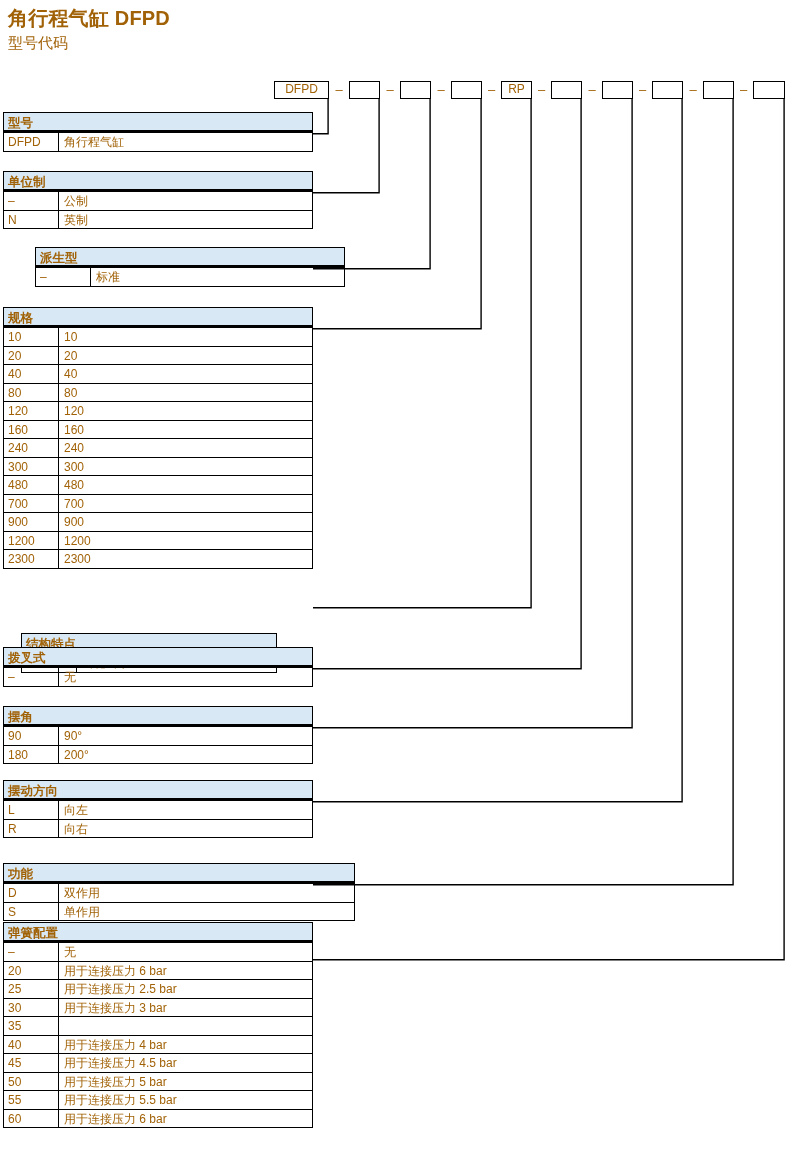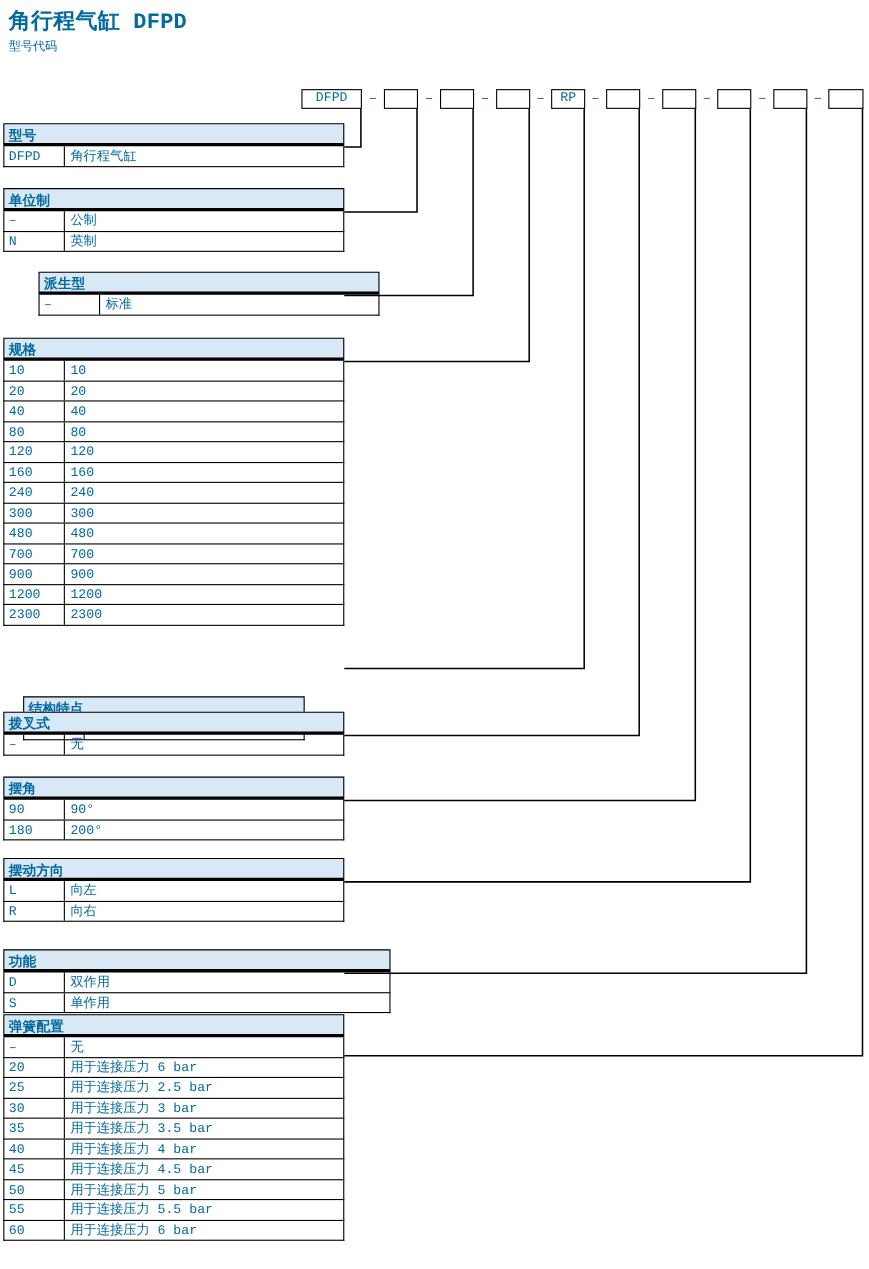--- a/index.html
+++ b/index.html
@@ -1,21 +1,21 @@
 <!DOCTYPE html>
 <html style="--header-bg: #d9e8f5;"><head>
 <meta charset="utf-8">
 <style>
   html,body { margin:0; padding:0; background:#fff; }
   .page {
     position:relative; width:790px; height:1154px; background:#ffffff;
-    font-family:Liberation Mono, monospace; color:#0369a1; overflow:hidden;
+    font-family:Liberation Sans, sans-serif; color:#a16207; overflow:hidden;
   }
   .page-title { position:absolute; left:8px; top:5px; margin:0; font-size:20px; font-weight:700; letter-spacing:0.2px; }
-  .page-subtitle { position:absolute; left:8px; top:34px; font-size:11px; }
+  .page-subtitle { position:absolute; left:8px; top:34px; font-size:15px; }
   #connectors { position:absolute; left:0; top:0; width:790px; height:1154px; }
   .code-box {
     position:absolute; box-sizing:border-box; border:1.8px solid #000; background:#fff;
     font-size:12px; line-height:14px; text-align:center; font-weight:400;
   }
   .dash { position:absolute; width:12px; text-align:center; font-size:13px; line-height:16px; }
   .section { position:absolute; box-sizing:border-box; }
   .sec-header {
     box-sizing:border-box; height:21px; background:var(--header-bg,#d9e8f5);
     border:1px solid #000; border-bottom-width:3px;
@@ -208,21 +208,20 @@
         <div class="trow">
           <div class="c1">25</div>
           <div class="c2">用于连接压力 2.5 bar</div>
         </div>
         <div class="trow">
           <div class="c1">30</div>
           <div class="c2">用于连接压力 3 bar</div>
         </div>
         <div class="trow">
           <div class="c1">35</div>
-          <div class="c2">用于连接压力 3.5 bar</div>
         </div>
         <div class="trow">
           <div class="c1">40</div>
           <div class="c2">用于连接压力 4 bar</div>
         </div>
         <div class="trow">
           <div class="c1">45</div>
           <div class="c2">用于连接压力 4.5 bar</div>
         </div>
         <div class="trow">

